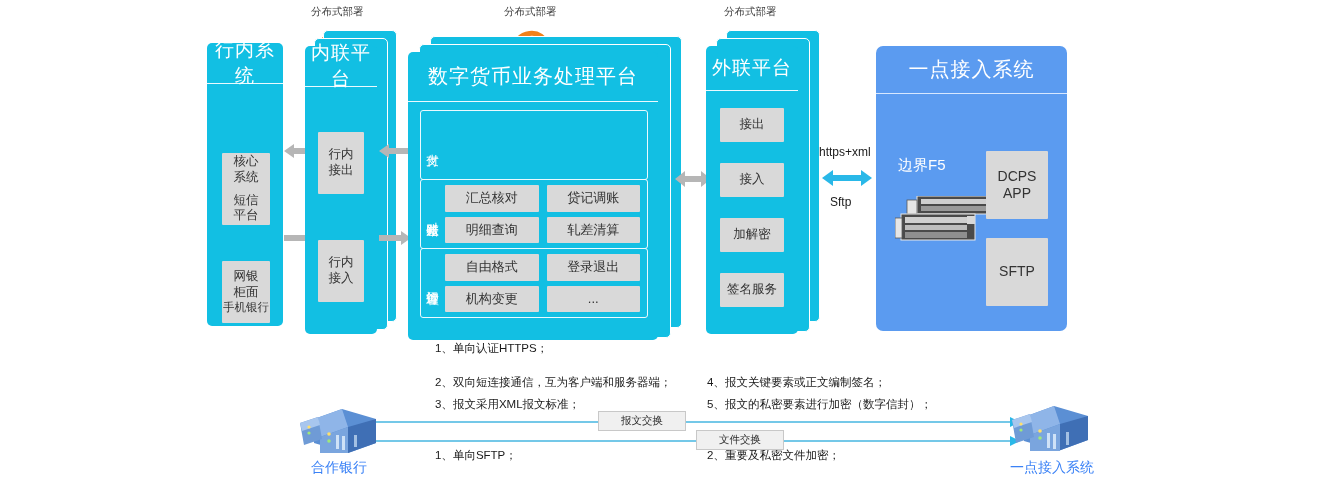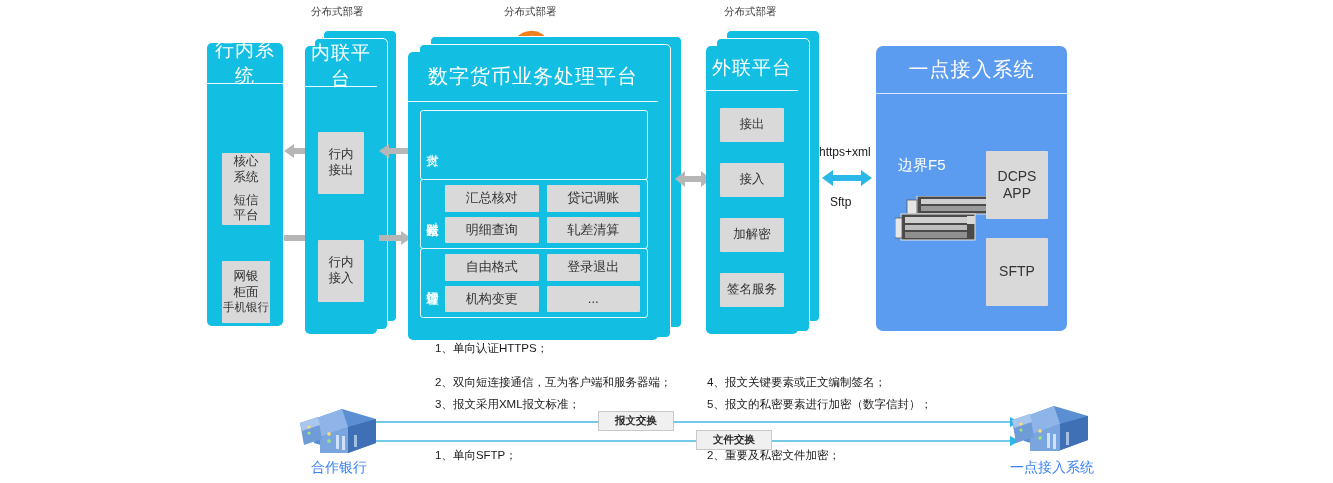--- a/index.html
+++ b/index.html
@@ -70,21 +70,21 @@
   .bluepanel .card-title { border-bottom:1.5px solid #d8e8ff; }
 
   
   .note {
     position:absolute; font-size:11.5px; color:#1a1a1a;
     white-space:nowrap; line-height:1.45;
   }
   .exch-label {
     position:absolute; background:#f0f0f0; border:1px solid #c8c8c8;
     font-size:10.5px; color:#2b2b2b; text-align:center;
-    padding:2px 0; width:74px;font-weight:bold;
+    padding:2px 6px; width:74px;
   }
   .node-caption {
     position:absolute; font-size:14px; color:#3b82f6;
     white-space:nowrap; text-align:center;
   }
 </style>
 </head>
 <body>
 
 <div class="tiny-label" style="left:311px; top:5px;">分布式部署</div>

